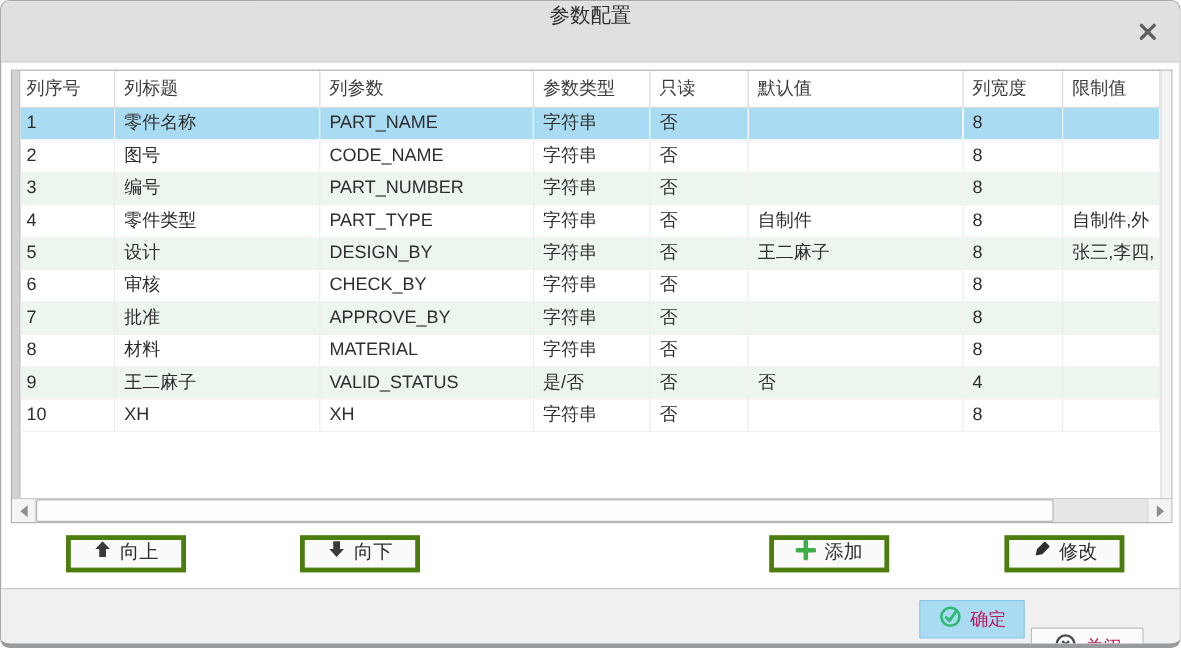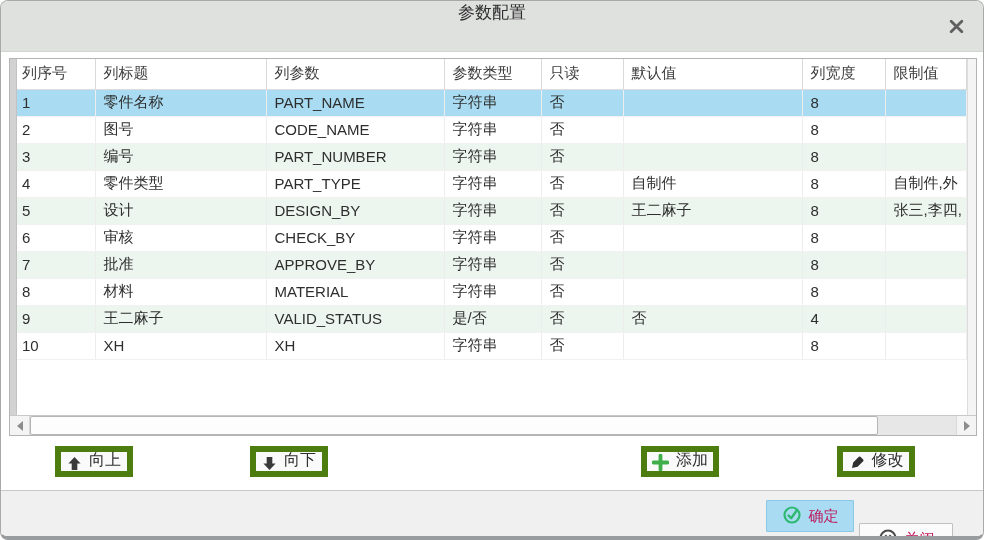--- a/index.html
+++ b/index.html
@@ -36,22 +36,22 @@
   .hs-arrow{width:20px;background:#f4f4f4;display:flex;align-items:center;justify-content:center;}
   .hs-arrow.left{border-right:1px solid #d8d8d8;}
   .hs-arrow.right{border-left:1px solid #d8d8d8;}
   .tri-left{width:0;height:0;border-top:5px solid transparent;border-bottom:5px solid transparent;border-right:6px solid #8d8d8d;}
   .tri-right{width:0;height:0;border-top:5px solid transparent;border-bottom:5px solid transparent;border-left:6px solid #8d8d8d;}
   .hs-track{flex:1;position:relative;background:#e7e7e7;}
   .hs-thumb{position:absolute;left:0;top:0;height:100%;width:848px;background:#fdfdfd;
     border:1px solid #b5b5b5;border-radius:2px;}
   
   .actions{position:absolute;left:0;top:445px;width:984px;height:32px;}
-  .btn{position:absolute;height:31px;width:78px;background:#fafafa;border:6px solid #4d7c0f;
-    display:flex;align-items:flex-end;justify-content:center;gap:7px;font-size:16px;color:#2f2f2f;cursor:pointer;}
+  .btn{position:absolute;height:31px;width:100px;background:#fafafa;border:4px solid #4d7c0f;
+    display:flex;align-items:flex-start;justify-content:center;gap:7px;font-size:16px;color:#2f2f2f;cursor:pointer;}
   .btn svg{display:block;}
   
   .footer{position:absolute;left:0;top:489px;width:984px;height:47px;background:#f0f0f1;
     border-top:1px solid #c9c9c9;}
   .fbtn{position:absolute;top:9px;height:32px;display:flex;align-items:center;justify-content:center;
     gap:7px;font-size:15px;color:#be185d;border:1px solid #c0c0c0;background:#fbfbfb;cursor:pointer;border-radius:1px;}
   .fbtn.ok{left:765px;width:88px;background:#a9dcf2;border:1px solid #8cc8e6;}
   .fbtn.close{left:858px;width:94px;margin-top:23px;}
 </style>
 </head>

